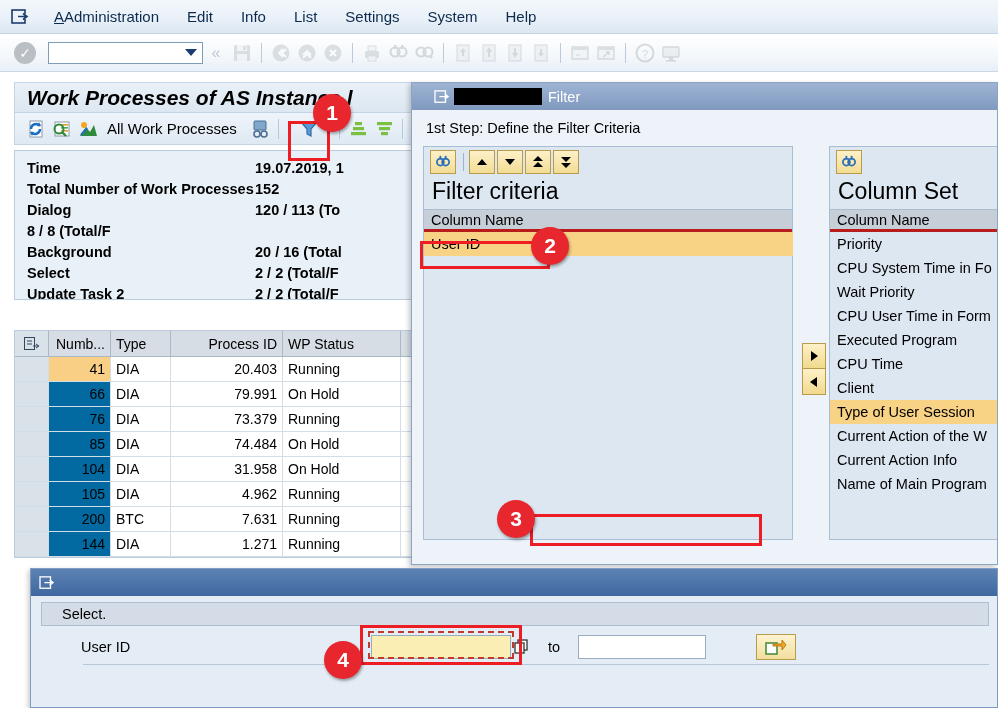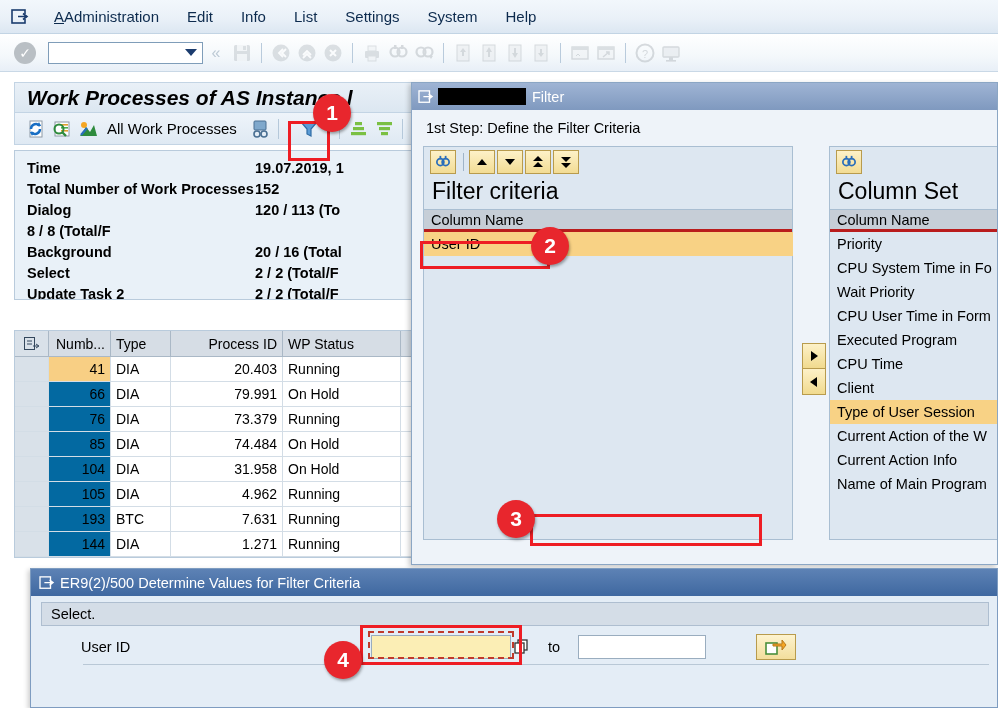--- a/index.html
+++ b/index.html
@@ -112,21 +112,21 @@
 
   
   #filter-dlg {
     position:absolute; left:411px; top:82px; width:587px; height:483px;
     background:#eef3f9; border:1px solid #8ba6c4;
     box-shadow:-2px 2px 5px rgba(0,0,0,.22);
     overflow:hidden;
   }
   #fd-title {
     height:27px; background:linear-gradient(to bottom,#9fb4d4,#7f99bf);
-    display:flex; align-items:center; padding-left:6px; color:#fff; font-size:14.5px;
+    display:flex; align-items:center; padding-left:22px; color:#fff; font-size:14.5px;
   }
   .redact { display:inline-block; width:88px; height:17px; background:#000; margin:0 6px 0 4px; }
   #fd-step1 { position:absolute; left:14px; top:37px; font-size:14.5px; }
 
   .panel { position:absolute; background:#dde7f1; border:1px solid #a9bed2; }
   #fc-panel { left:11px; top:63px; width:370px; height:394px; }
   #cs-panel { left:417px; top:63px; width:180px; height:394px; }
 
   .panel-tb { height:30px; display:flex; align-items:center; padding-left:6px; }
   .sq-btn {
@@ -164,21 +164,21 @@
     background:#e4edf6; border:1px solid #7e9cc0;
     box-shadow:-2px 2px 5px rgba(0,0,0,.2); overflow:hidden;
   }
   #vd-title {
     height:27px; background:linear-gradient(to bottom,#5d82b5,#3f68a0);
     display:flex; align-items:center; padding-left:8px; color:#fff; font-size:14.5px;
   }
   #vd-select {
     position:absolute; left:10px; top:33px; width:948px; height:24px;
     background:#d4dde7; border:1px solid #aebed0;
-    display:flex; align-items:center; padding-left:9px; font-size:14.5px;
+    display:flex; align-items:center; padding-left:20px; font-size:14.5px;
   }
   #vd-row { position:absolute; left:10px; top:60px; width:948px; height:36px; display:flex; align-items:center; }
   #vd-row .fld-label { width:330px; padding-left:40px; font-size:14.5px; }
   .inp {
     height:24px; background:#fff; border:1px solid #9aadbf;
   }
   #vd-from { width:140px; background:#fbeeb5; }
   #vd-to-label { width:48px; text-align:center; font-size:14.5px; }
   #vd-to { width:128px; }
   #vd-multi {
@@ -509,21 +509,21 @@
     <div class="pt-row">
       <div class="c-sel"></div>
       <div class="c-num cell-cyan">105</div>
       <div class="c-type">DIA</div>
       <div class="c-pid">4.962</div>
       <div class="c-stat">Running</div>
       <div class="c-tail"></div>
     </div>
     <div class="pt-row">
       <div class="c-sel"></div>
-      <div class="c-num cell-cyan">193</div>
+      <div class="c-num cell-cyan">200</div>
       <div class="c-type">BTC</div>
       <div class="c-pid">7.631</div>
       <div class="c-stat">Running</div>
       <div class="c-tail"></div>
     </div>
     <div class="pt-row">
       <div class="c-sel"></div>
       <div class="c-num cell-cyan">144</div>
       <div class="c-type">DIA</div>
       <div class="c-pid">1.271</div>
@@ -628,21 +628,20 @@
   </div>
 
 </div>
 
 <div id="values-dlg">
   <div id="vd-title">
     <svg width="16" height="14" viewBox="0 0 18 16" style="margin-right:5px;">
       <rect x="1" y="1" width="12" height="13" fill="none" stroke="#fff" stroke-width="1.5"></rect>
       <path d="M6 7.5 H15 M12 4.5 L16 7.5 L12 10.5" fill="none" stroke="#fff" stroke-width="1.5"></path>
     </svg>
-    <span>ER9(2)/500 Determine Values for Filter Criteria</span>
   </div>
   <div id="vd-select">Select.</div>
   <div id="vd-row">
     <div class="fld-label">User ID</div>
     <input class="inp" id="vd-from" value="" style="">
     <span style="margin-left:3px;display:flex;align-items:center;">
       <svg width="16" height="16" viewBox="0 0 16 16">
           <rect x="4" y="1" width="9" height="10" fill="#fff" stroke="#333" stroke-width="1.3"></rect>
           <rect x="1" y="4" width="9" height="10" fill="#fff" stroke="#333" stroke-width="1.3"></rect>
         </svg>

